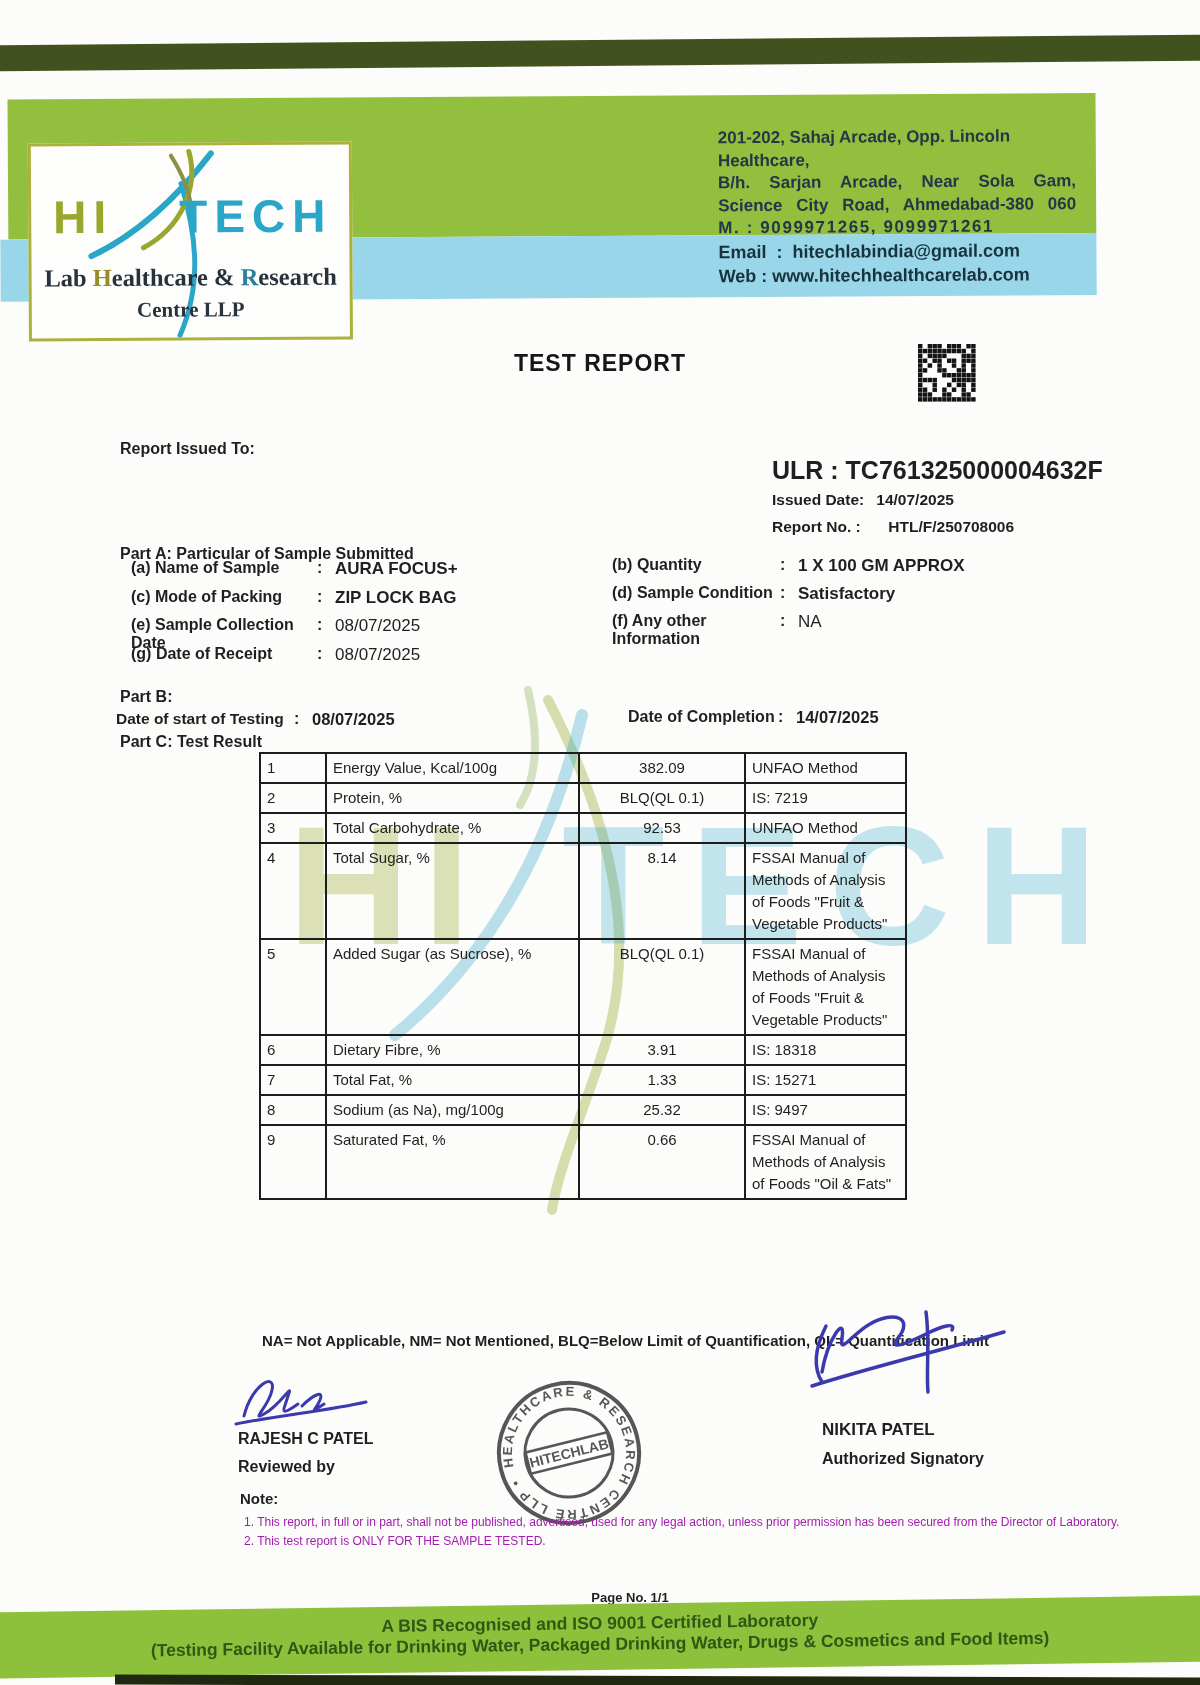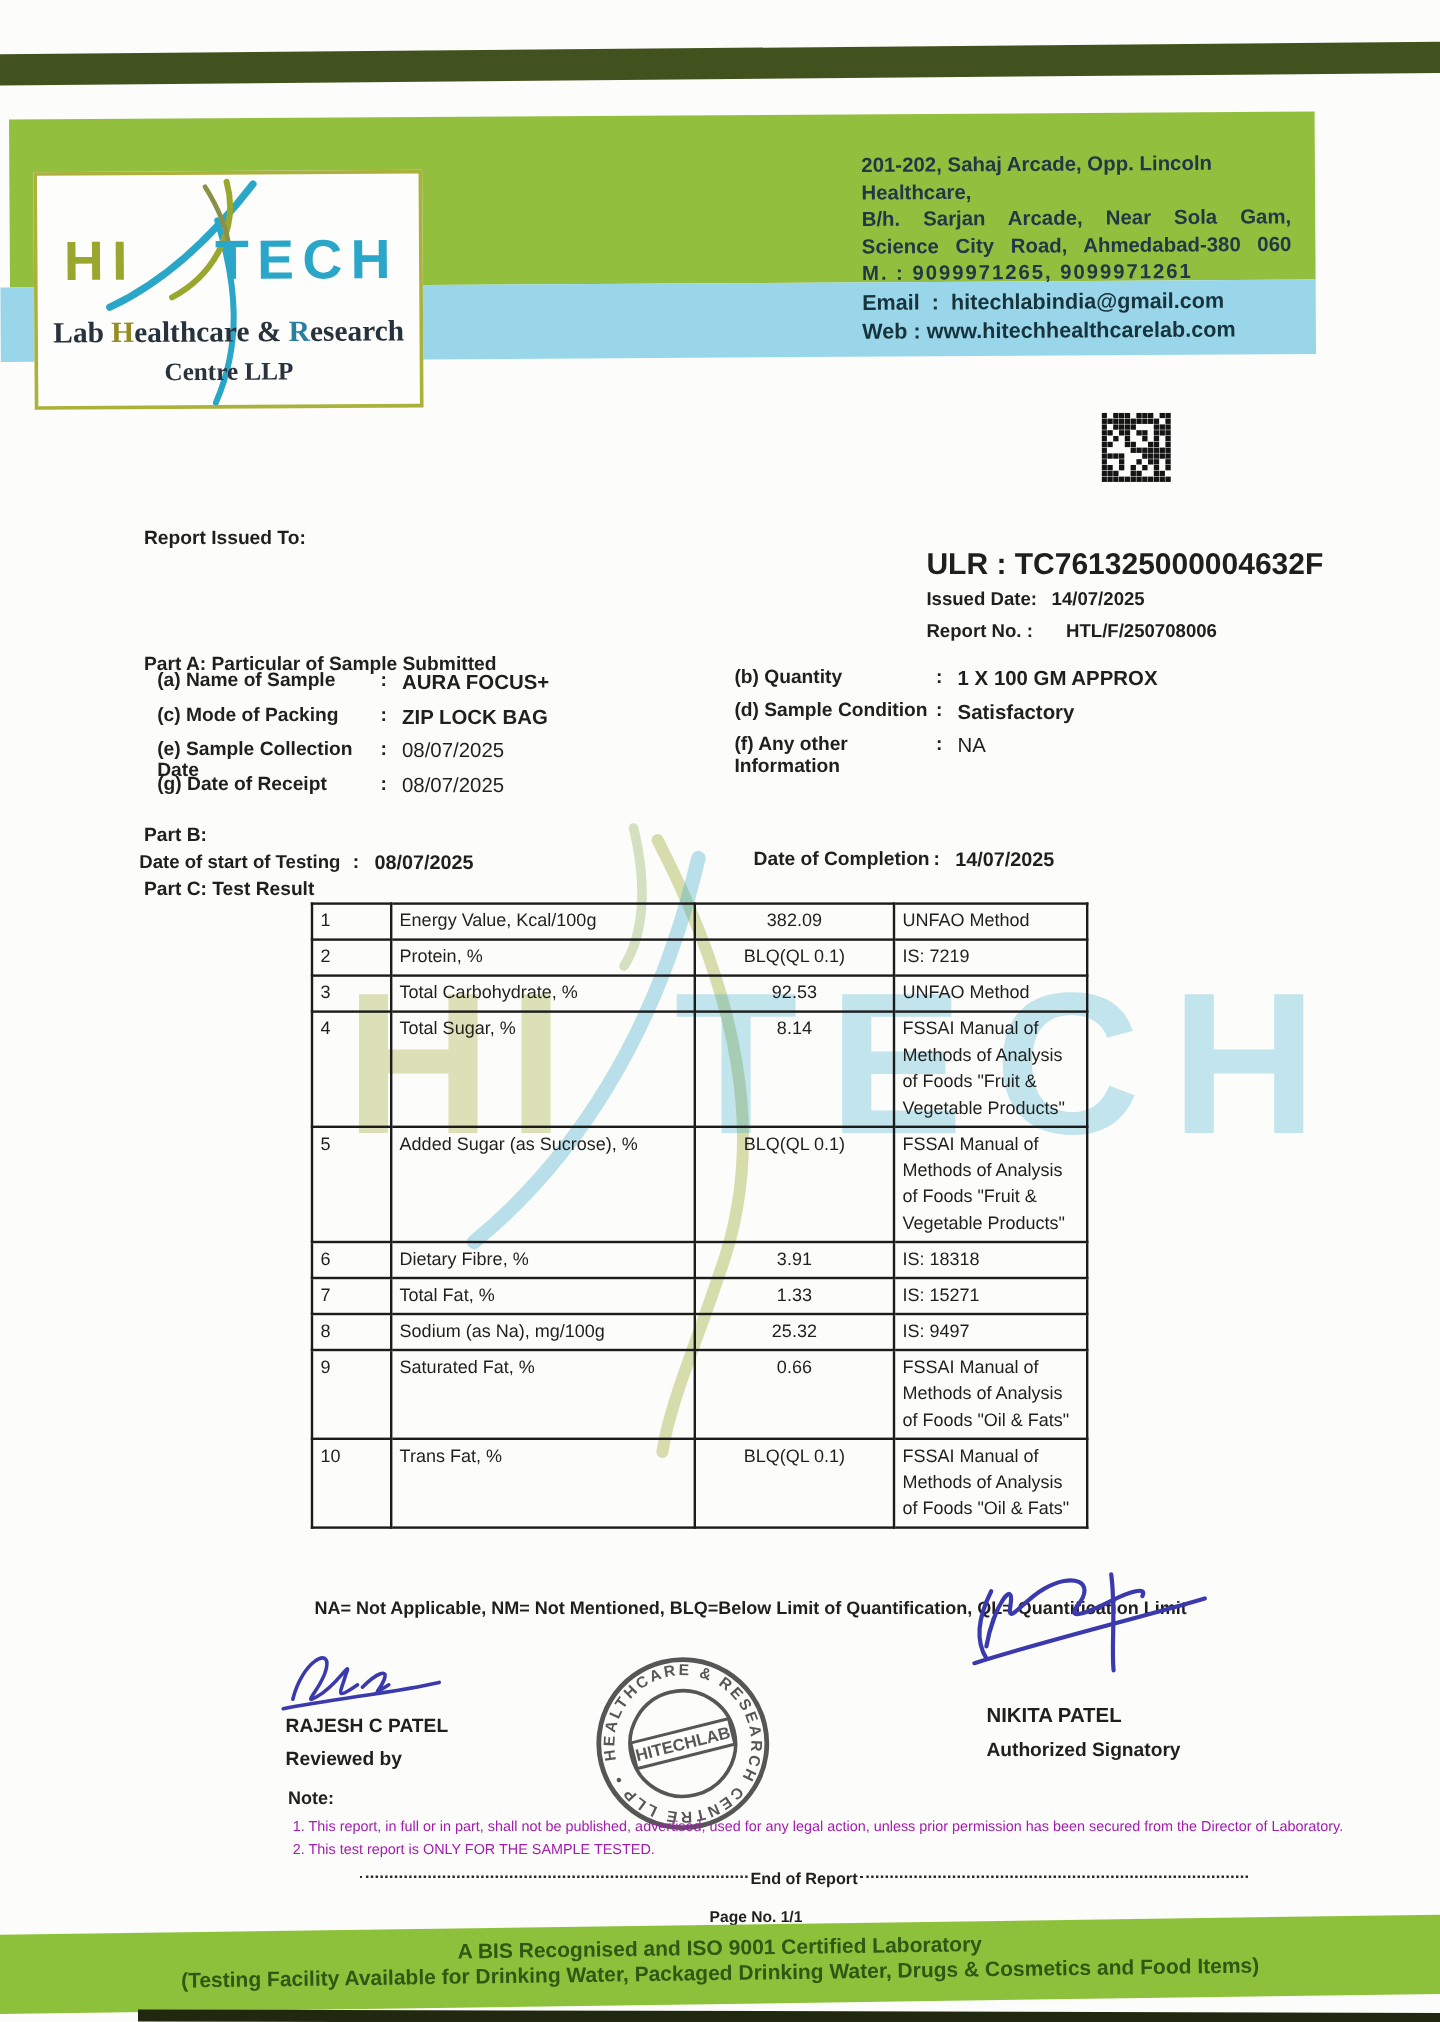--- a/index.html
+++ b/index.html
@@ -134,20 +134,21 @@
     <div id="address">
         <div class="addr-line">201-202, Sahaj Arcade, Opp. Lincoln Healthcare,</div>
         <div class="addr-line just">B/h. Sarjan Arcade, Near Sola Gam,</div>
         <div class="addr-line just">Science City Road, Ahmedabad-380 060</div>
         <div class="addr-line spread">M. : 9099971265, 9099971261</div>
       </div>
     <div id="email-line">Email  :  hitechlabindia@gmail.com</div>
     <div id="web-line">Web : www.hitechhealthcarelab.com</div>
   </div>
 
+  <div id="title">TEST REPORT</div>
   <svg id="qr" width="58" height="58">
       <rect x="0" y="0" width="4.433333333333333" height="4.433333333333333" fill="#141414"></rect>
       <rect x="9.666666666666666" y="0" width="4.433333333333333" height="4.433333333333333" fill="#141414"></rect>
       <rect x="14.5" y="0" width="4.433333333333333" height="4.433333333333333" fill="#141414"></rect>
       <rect x="19.333333333333332" y="0" width="4.433333333333333" height="4.433333333333333" fill="#141414"></rect>
       <rect x="29" y="0" width="4.433333333333333" height="4.433333333333333" fill="#141414"></rect>
       <rect x="33.83333333333333" y="0" width="4.433333333333333" height="4.433333333333333" fill="#141414"></rect>
       <rect x="38.666666666666664" y="0" width="4.433333333333333" height="4.433333333333333" fill="#141414"></rect>
       <rect x="48.33333333333333" y="0" width="4.433333333333333" height="4.433333333333333" fill="#141414"></rect>
       <rect x="53.166666666666664" y="0" width="4.433333333333333" height="4.433333333333333" fill="#141414"></rect>
@@ -378,26 +379,20 @@
           <td class="c-param">Sodium (as Na), mg/100g</td>
           <td class="c-result">25.32</td>
           <td class="c-method">IS: 9497</td>
         </tr>
         <tr style="height: 70px;">
           <td class="c-sr">9</td>
           <td class="c-param">Saturated Fat, %</td>
           <td class="c-result">0.66</td>
           <td class="c-method">FSSAI Manual of Methods of Analysis of Foods "Oil &amp; Fats"</td>
         </tr>
-        <tr style="height: 68px;">
-          <td class="c-sr">10</td>
-          <td class="c-param">Trans Fat, %</td>
-          <td class="c-result">BLQ(QL 0.1)</td>
-          <td class="c-method">FSSAI Manual of Methods of Analysis of Foods "Oil &amp; Fats"</td>
-        </tr>
       </tbody>
   </table>
 
   <div id="legend">NA= Not Applicable, NM= Not Mentioned, BLQ=Below Limit of Quantification, QL= Quantification Limit</div>
 
   <svg id="sig-left" width="155" height="64">
     <g stroke="#3a3aae" stroke-width="3" fill="none" stroke-linecap="round">
       <path d="M14,48 C22,16 46,4 42,22 C39,38 20,54 34,46 C52,36 64,12 58,28 C54,42 48,50 68,36"></path>
       <path d="M72,38 C84,26 94,22 90,32 C86,42 78,46 94,36"></path>
       <path d="M6,56 C45,48 102,42 136,34"></path>
@@ -429,25 +424,20 @@
   </svg>
   <div id="authorized-name">NIKITA PATEL</div>
   <div id="authorized-title">Authorized Signatory</div>
 
   <div id="note-label">Note:</div>
   <div id="note-items">
       <div>1. This report, in full or in part, shall not be published, advertised, used for any legal action, unless prior permission has been secured from the Director of Laboratory.</div>
       <div>2. This test report is ONLY FOR THE SAMPLE TESTED.</div>
     </div>
 
-  <div id="end-report">
-    <span class="dots"></span>
-    <span id="end-report-text">End of Report</span>
-    <span class="dots"></span>
-  </div>
 
   <div id="page-no">Page No. 1/1</div>
 
   <div id="footer-band">
     <div id="footer-line1">A BIS Recognised and ISO 9001 Certified Laboratory</div>
     <div id="footer-line2">(Testing Facility Available for Drinking Water, Packaged Drinking Water, Drugs &amp; Cosmetics and Food Items)</div>
   </div>
   <div id="bottom-strip"></div>
 </div>
 

